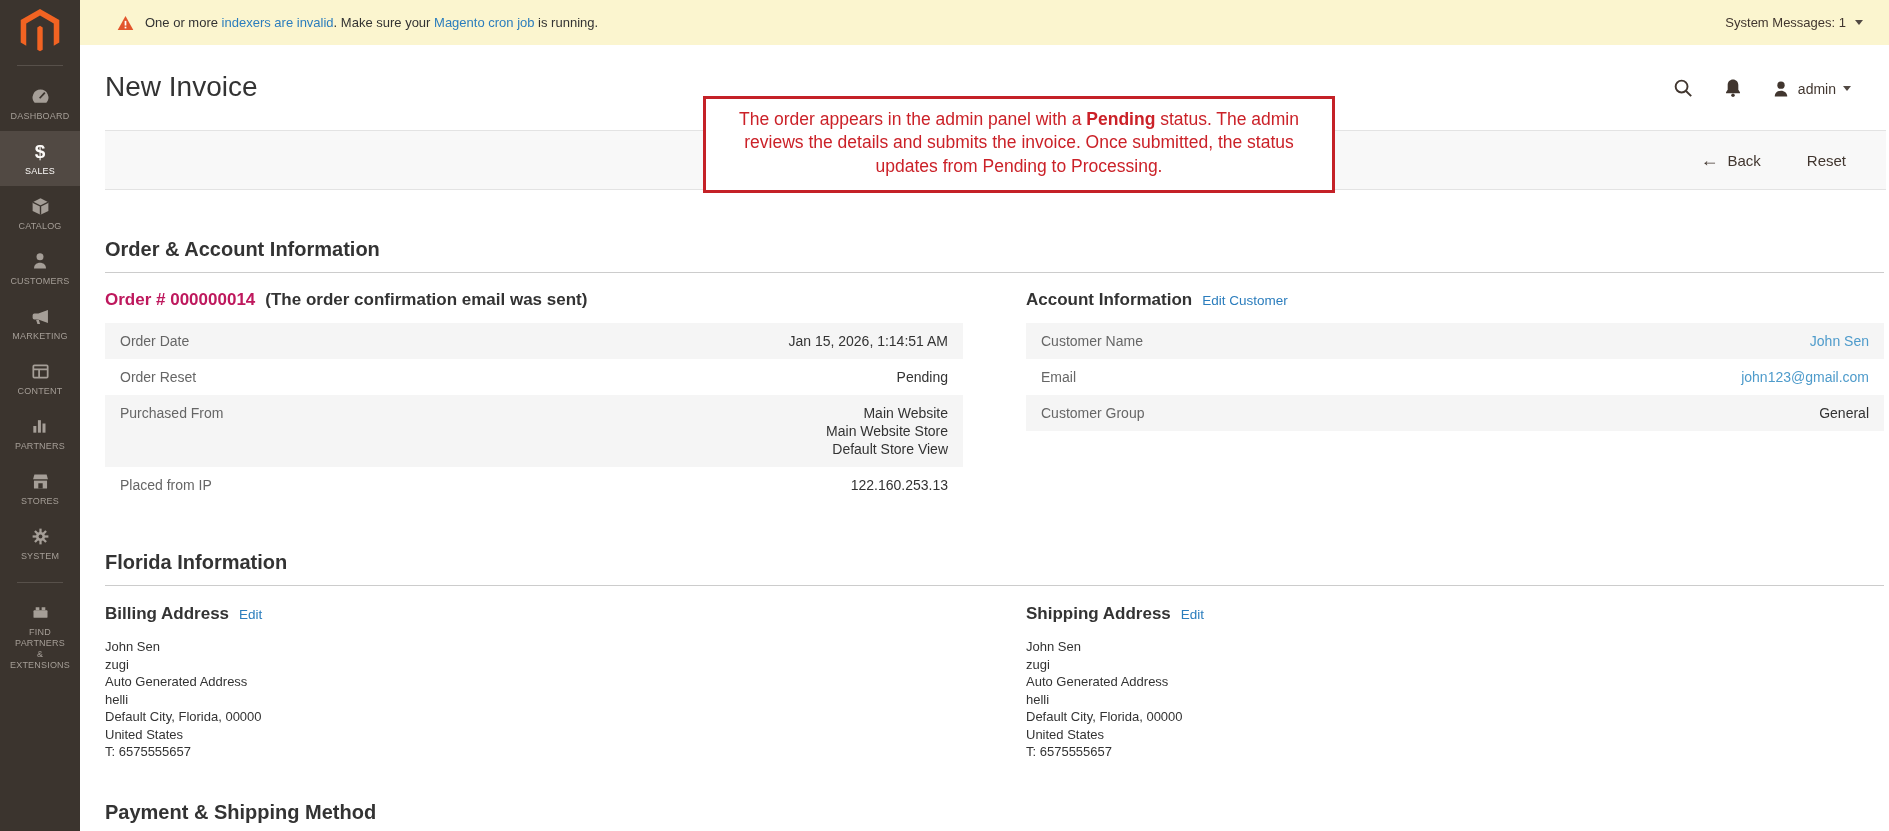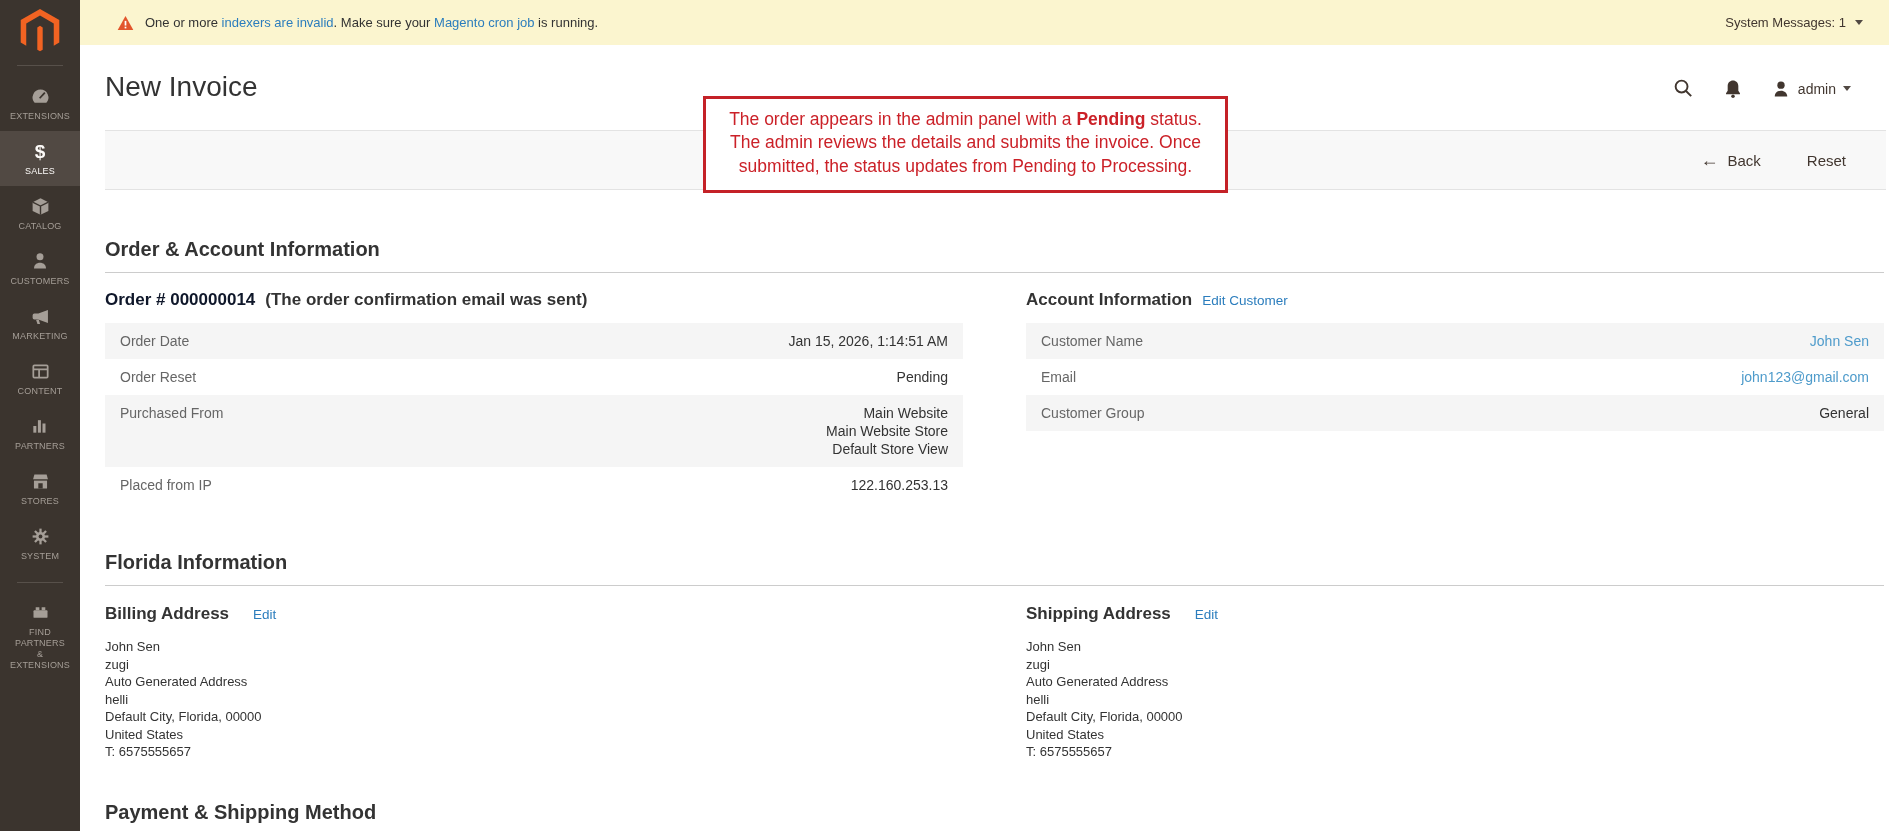--- a/index.html
+++ b/index.html
@@ -51,41 +51,41 @@
   .notice-text a { color: #2b7dbd; text-decoration: none; cursor: pointer; }
   .sys-msg { margin-left: auto; display: flex; align-items: center; gap: 9px; color: #41362f; cursor: pointer; }
   .caret { width: 0; height: 0; border-left: 4.5px solid transparent; border-right: 4.5px solid transparent; border-top: 5.5px solid #514943; }
 
   .page-header {
     height: 85px;
     display: flex; justify-content: space-between; align-items: flex-start;
     padding: 25px 38px 0 25px;
   }
   .page-title { font-size: 28px; font-weight: 400; color: #333; line-height: 34px; }
-  .header-actions { display: flex; align-items: center; gap: 27px; color: #41362f; padding-top: 7px; }
+  .header-actions { display: flex; gap: 27px; color: #41362f; padding-top: 7px; }
   .hdr-icon { cursor: pointer; display: flex; }
   .admin-chip { display: flex; align-items: center; gap: 7px; cursor: pointer; font-size: 14px; color: #41362f; }
 
   .toolbar-band {
     height: 60px;
     background: #f8f8f8;
     border-top: 1px solid #e3e3e3; border-bottom: 1px solid #e3e3e3;
     margin: 0 3px 0 25px;
     display: flex; align-items: center; justify-content: flex-end;
     gap: 46px; padding-right: 40px;
   }
   .tb-btn {
     display: flex; align-items: center; gap: 9px;
     background: none; border: none; font-family: inherit;
     font-size: 15px; color: #41362f; cursor: pointer;
   }
   .back-arrow { font-size: 18px; line-height: 15px; }
 
   .annotation-box {
-    position: absolute; left: 623px; top: 96px; width: 525px;
+    position: absolute; left: 623px; top: 96px; width: 632px;
     background: #fff;
     border: 3px solid #c42127;
     color: #cb2128;
     font-size: 17.5px; line-height: 1.33; text-align: center;
     padding: 9px 12px 12px;
     z-index: 10;
   }
   .annotation-box b { font-weight: bold; }
 
   .content { padding: 0 5px 0 25px; }
@@ -97,33 +97,33 @@
   }
   .section-heading.payment { margin-top: 40px; padding-bottom: 16px; }
 
   .two-col { display: grid; grid-template-columns: 1fr 1fr; column-gap: 63px; }
 
   .col-head {
     margin-top: 17px; height: 22px;
     display: flex; align-items: baseline; gap: 10px;
     font-size: 17px; font-weight: 700; color: #333;
   }
-  .blue-link { color: #0f172a; text-decoration: none; cursor: pointer; }
+  .blue-link { color: #be185d; text-decoration: none; cursor: pointer; }
   .edit-link { font-size: 13.5px; font-weight: 400; color: #2b7dbd; text-decoration: none; cursor: pointer; }
 
   .info-table { margin-top: 11px; font-size: 14px; }
   .irow { display: flex; justify-content: space-between; align-items: flex-start; padding: 9px 15px; line-height: 18px; }
   .irow:nth-child(odd) { background: #f5f5f5; }
   .irow-label { color: #666; }
   .irow-value { color: #333; text-align: right; white-space: pre-line; }
   .irow-value.link { color: #4e9bcb; cursor: pointer; }
 
   .addr-head {
     margin-top: 18px; height: 22px;
-    display: flex; align-items: baseline; gap: 24px;
+    display: flex; align-items: baseline; gap: 10px;
     font-size: 17px; font-weight: 700; color: #333;
   }
   .addr-text { margin-top: 12px; font-size: 13px; line-height: 17.5px; color: #333; white-space: pre-line; }
 </style>
 </head>
 <body>
 
 <aside class="sidebar">
   <svg class="logo" viewBox="0 0 30 35">
     <path fill="#f26322" d="M15 0 0 8.6v17.4l4.3 2.5V11.2L15 5l10.7 6.2v17.3l4.3-2.5V8.6z"></path>
@@ -131,21 +131,21 @@
   </svg>
   <div class="side-divider"></div>
 
   <div class="nav-item">
     <span class="nav-icon">
       <svg width="21" height="21" viewBox="0 0 24 24">
           <path d="M12 4a9 9 0 0 0-6.7 15h13.4A9 9 0 0 0 12 4z" fill="currentColor"></path>
           <path d="M11 14l6-6.5" stroke="#3b342e" stroke-width="2" fill="none"></path>
         </svg>
     </span>
-    <span class="nav-label">EXTENSIONS</span>
+    <span class="nav-label">DASHBOARD</span>
   </div>
 
   <div class="nav-item active">
     <span class="nav-icon glyph-icon">$</span>
     <span class="nav-label">SALES</span>
   </div>
 
   <div class="nav-item">
     <span class="nav-icon">
       <svg width="21" height="21" viewBox="0 0 24 24">

